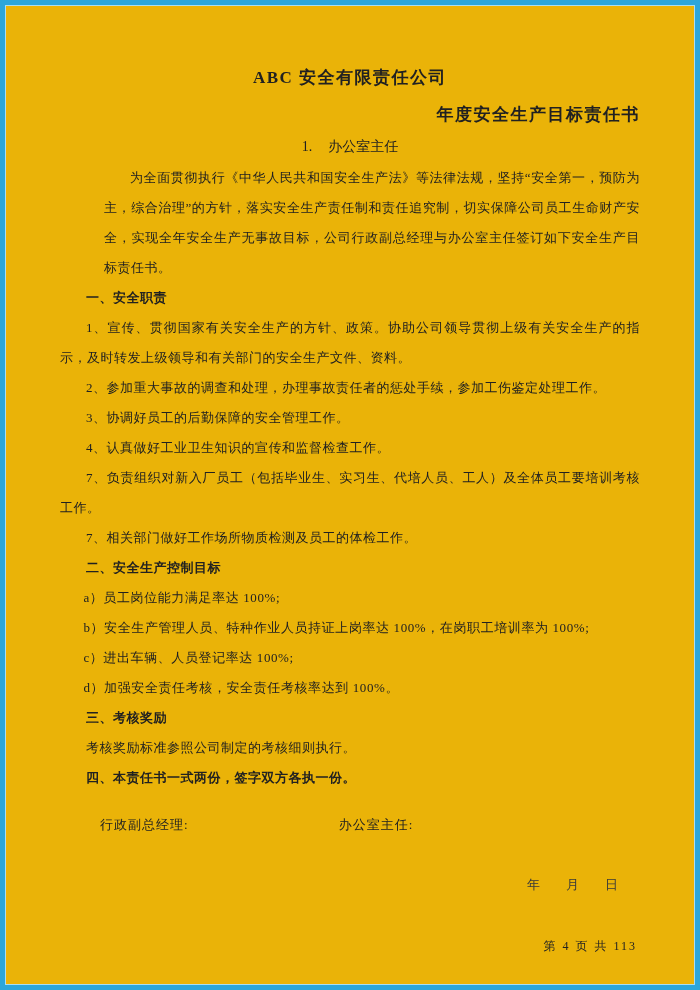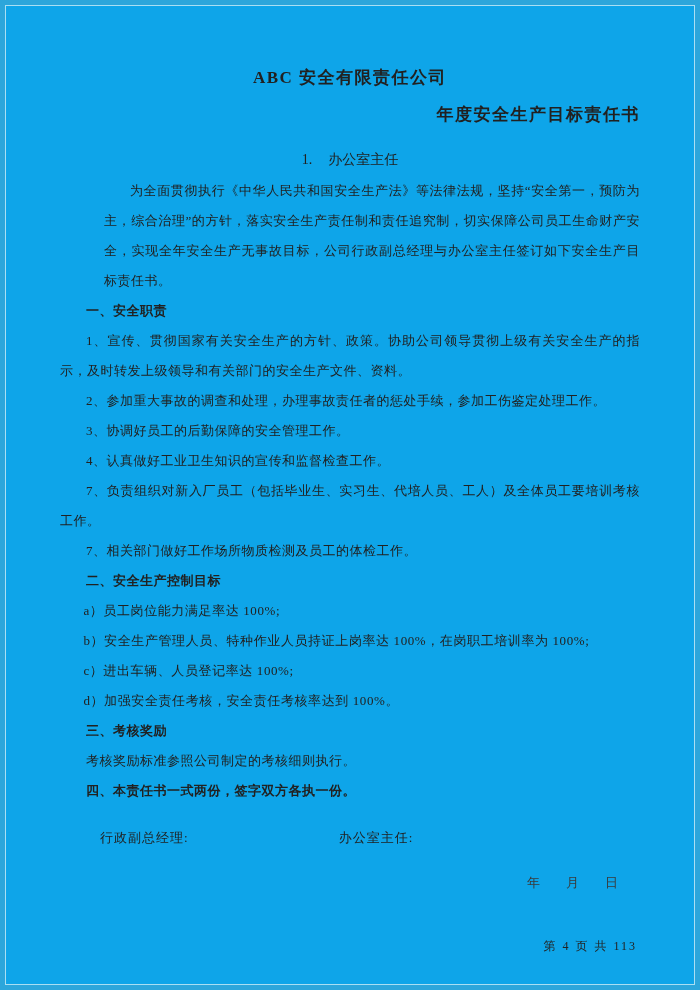--- a/index.html
+++ b/index.html
@@ -9,21 +9,21 @@
     font-family: "Liberation Serif", "DejaVu Serif", serif;
     color: #212121;
     overflow: hidden;
   }
   .page {
     position: relative;
     width: 700px; height: 990px;
     box-sizing: border-box;
     border: 5px solid #2CA6DB;
     box-shadow: inset 0 0 0 1px #A9DFF3;
-    background: #0ea5e9;
+    background: #eab308;
   }
   .content {
     box-sizing: border-box;
     padding: 60px 55px 0 55px;
   }
   .doc-title {
     text-align: center;
     font-size: 17px;
     font-weight: bold;
     letter-spacing: 1.5px;
@@ -34,21 +34,21 @@
     font-size: 17px;
     font-weight: bold;
     letter-spacing: 1.5px;
     line-height: 26px;
     margin-top: 11px;
   }
   .chapter {
     text-align: center;
     font-size: 14px;
     line-height: 22px;
-    margin-top: 21px;
+    margin-top: 8px;
   }
   .chapter .num { margin-right: 16px; }
   .body-text { font-size: 13px; line-height: 30px; letter-spacing: 0.5px; margin-left: 44px; }
   .intro {
     margin-top: 5px;
     text-indent: 2em;
     text-align: justify;
   }
   .sec-heading {
     font-weight: bold;
@@ -77,21 +77,21 @@
   .signatures {
     margin-top: 20px;
     display: flex;
     font-size: 13px;
     line-height: 24px;
     letter-spacing: 1px;
   }
   .sig-left { margin-left: 40px; font-family: Liberation Serif, serif; }
   .sig-right { margin-left: 150px; }
   .date-line {
-    margin-top: 21px;
+    margin-top: 36px;
     text-align: right;
     padding-right: 22px;
     font-size: 13px;
     line-height: 24px;
     white-space: pre;
     color: #3a3a3a;
   }
   .footer {
     position: absolute;
     bottom: 30px;

